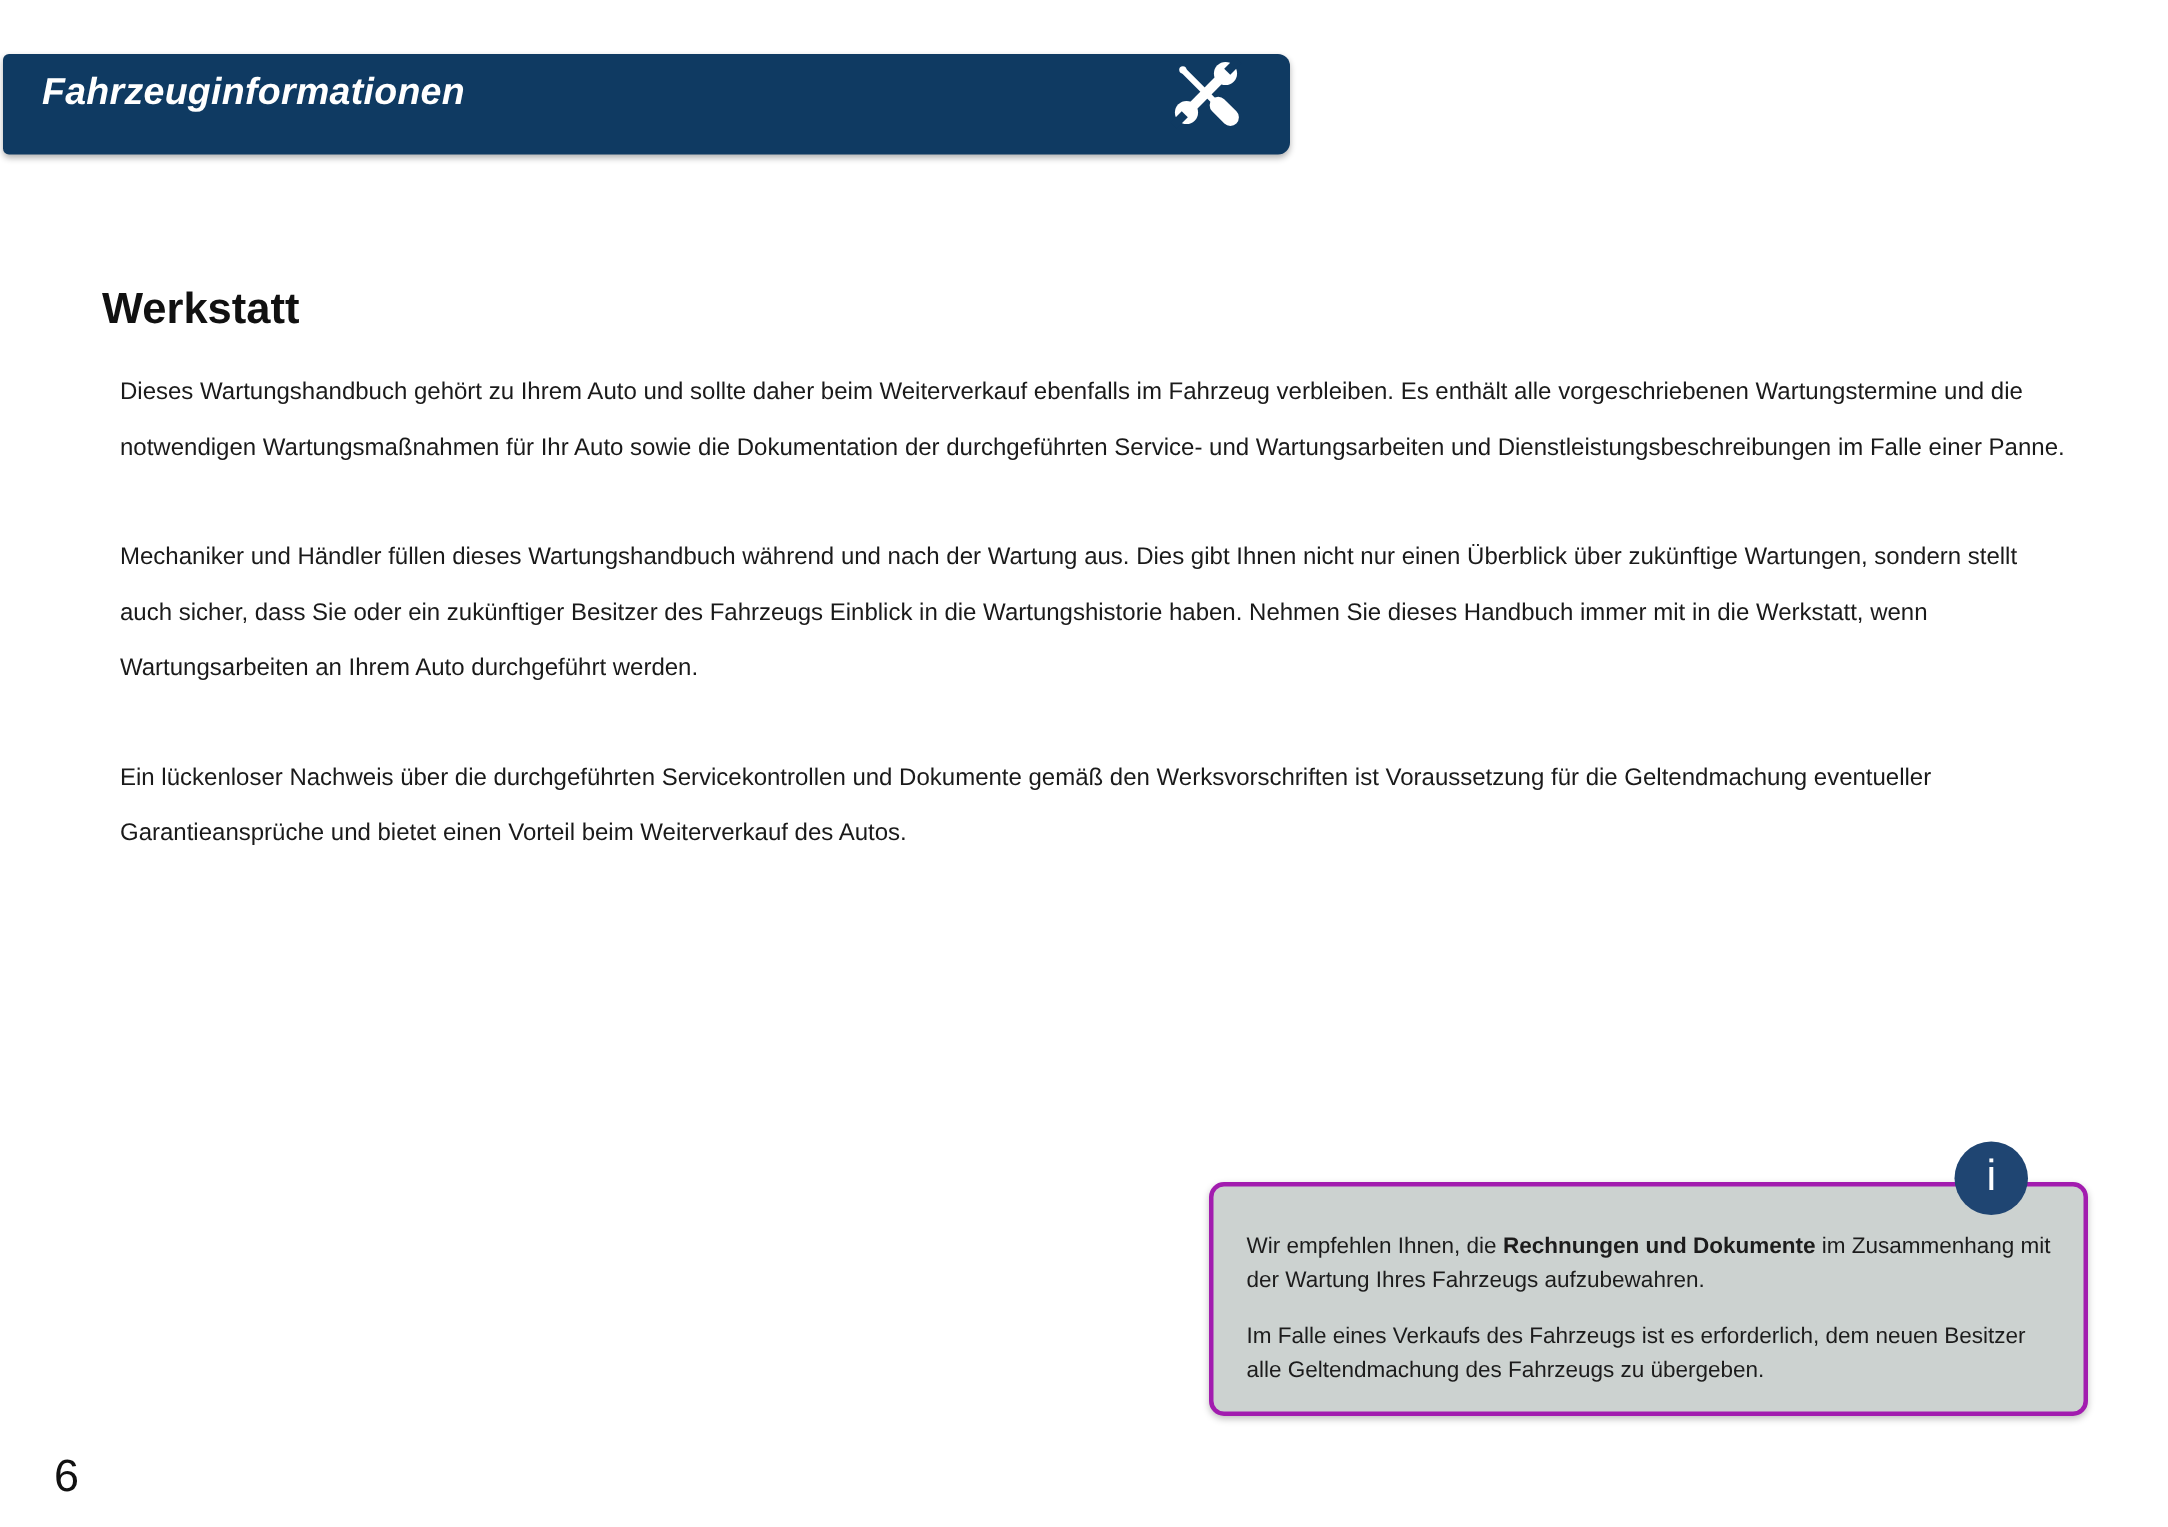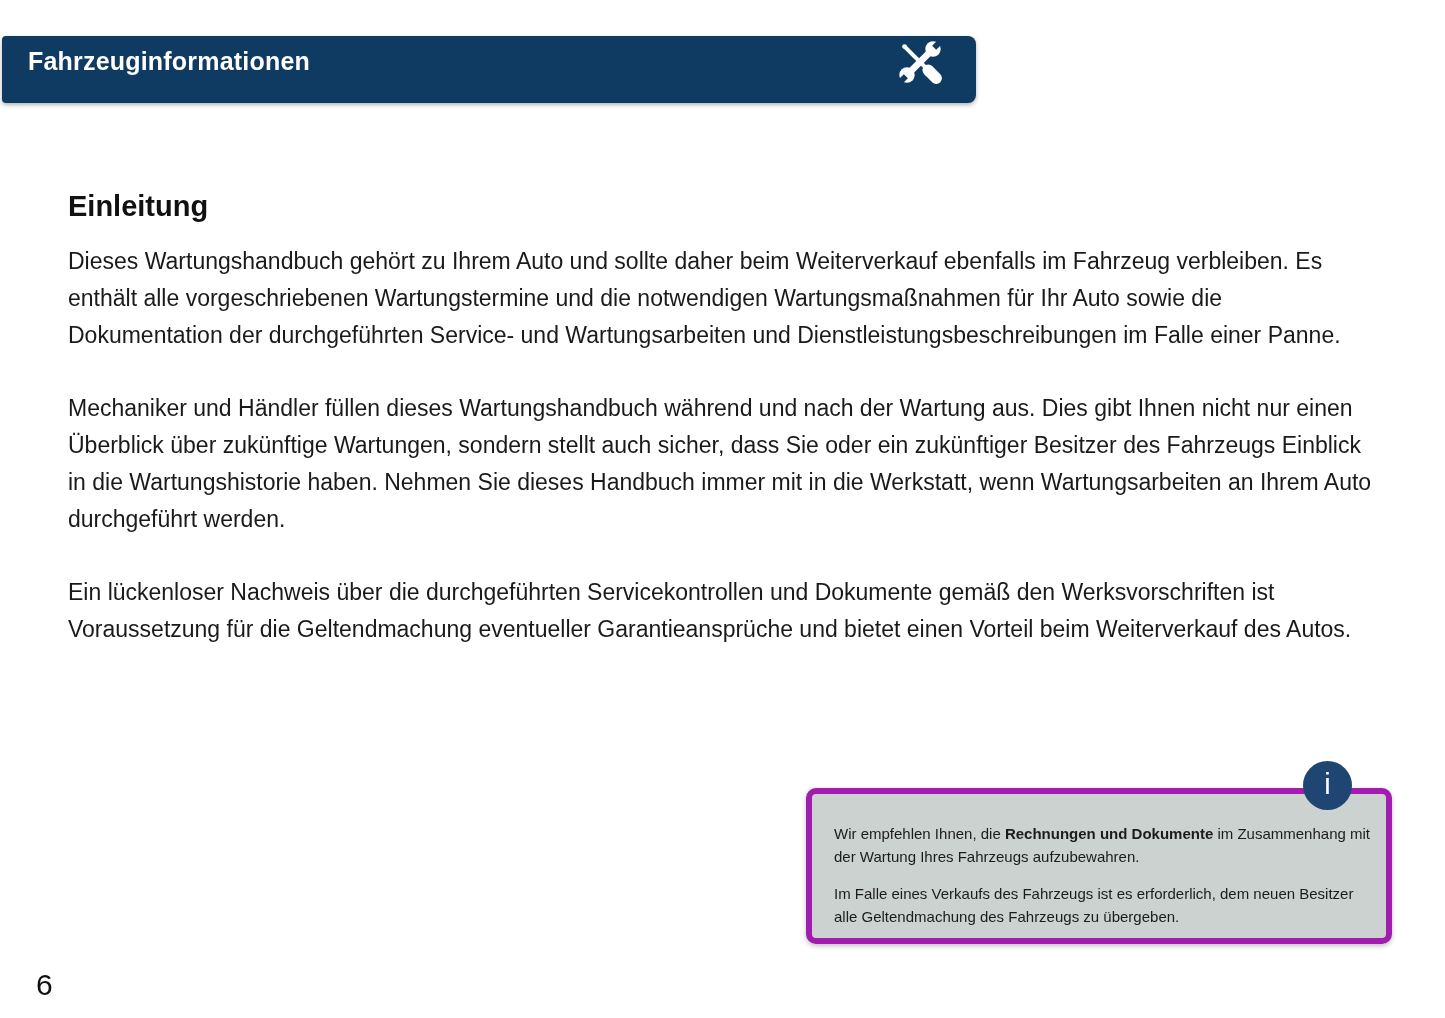--- a/index.html
+++ b/index.html
@@ -12,29 +12,30 @@
     font-family: "Liberation Sans", sans-serif;
     color: #1a1a1a;
     overflow: hidden;
   }
 
   
   .header-bar {
     position: absolute;
     left: 2px;
     top: 36px;
-    width: 974px;
+    width: 858px;
     height: 67px;
     background: #0f3a62;
     border-radius: 4px 8px 8px 4px;
     box-shadow: 0 2px 4px rgba(0,0,0,0.30);
     display: flex;
     align-items: center;
     justify-content: space-between;
     padding: 0 30px 16px 26px;
+    font-style: italic;
   }
   .header-title {
     color: #ffffff;
     font-size: 25px;
     font-weight: bold;
     letter-spacing: 0.2px;
   }
   .header-icon { width: 52px; height: 52px; display: flex; align-items: center; justify-content: center; }
 
   
@@ -44,35 +45,35 @@
     top: 190px;
     width: 1312px;
   }
   .section-heading {
     font-size: 29px;
     font-weight: bold;
     color: #111111;
     margin: 0 0 20px 0;
   }
   .body-paragraph {
-    font-size: 23px;
+    font-size: 16px;
     line-height: 37px;
     color: #1a1a1a;
-    margin: 0 0 36px 0;
+    margin: 0 0 36px 12px;
   }
 
   
   .note-box {
     position: absolute;
     left: 806px;
     top: 788px;
     width: 586px;
     height: 156px;
     background: #ccd2d0;
-    border: 6px solid #a21caf;
+    border: 3px solid #a21caf;
     border-radius: 10px;
     box-shadow: 0 2px 5px rgba(0,0,0,0.25);
     padding: 28px 24px 0 22px;
   }
   .note-paragraph {
     font-size: 15px;
     line-height: 23px;
     color: #1c1c1c;
     margin: 0 0 14px 0;
     width: 536px;
@@ -132,21 +133,21 @@
         <g>
           <circle cx="13" cy="13" r="3" fill="#ffffff"></circle>
           <line x1="14" y1="14" x2="39" y2="39" stroke="#ffffff" stroke-width="5" stroke-linecap="round"></line>
           <line x1="42" y1="42" x2="52" y2="52" stroke="#ffffff" stroke-width="14" stroke-linecap="round"></line>
         </g>
       </svg>
     </span>
   </div>
 
   <div class="content">
-    <h1 class="section-heading">Einleitung</h1>
+    <h1 class="section-heading">Werkstatt</h1>
     <p class="body-paragraph">Dieses Wartungshandbuch gehört zu Ihrem Auto und sollte daher beim Weiterverkauf ebenfalls im Fahrzeug verbleiben. Es enthält alle vorgeschriebenen Wartungstermine und die notwendigen Wartungsmaßnahmen für Ihr Auto sowie die Dokumentation der durchgeführten Service- und Wartungsarbeiten und Dienstleistungs­beschreibungen im Falle einer Panne.</p>
     <p class="body-paragraph">Mechaniker und Händler füllen dieses Wartungshandbuch während und nach der Wartung aus. Dies gibt Ihnen nicht nur einen Überblick über zukünftige Wartungen, sondern stellt auch sicher, dass Sie oder ein zukünftiger Besitzer des Fahrzeugs Einblick in die Wartungshistorie haben. Nehmen Sie dieses Handbuch immer mit in die Werkstatt, wenn Wartungsarbeiten an Ihrem Auto durchgeführt werden.</p>
     <p class="body-paragraph">Ein lückenloser Nachweis über die durchgeführten Servicekontrollen und Dokumente gemäß den Werksvorschriften ist Voraussetzung für die Geltendmachung eventueller Garantieansprüche und bietet einen Vorteil beim Weiterverkauf des Autos.</p>
   </div>
 
   <div class="note-box">
     <p class="note-paragraph"><span>Wir empfehlen Ihnen, die </span><b>Rechnungen und Dokumente</b><span> im Zusammenhang mit der Wartung Ihres Fahrzeugs aufzubewahren.</span></p>
     <p class="note-paragraph">Im Falle eines Verkaufs des Fahrzeugs ist es erforderlich, dem neuen Besitzer alle Geltendmachung des Fahrzeugs zu übergeben.</p>
   </div>
 

